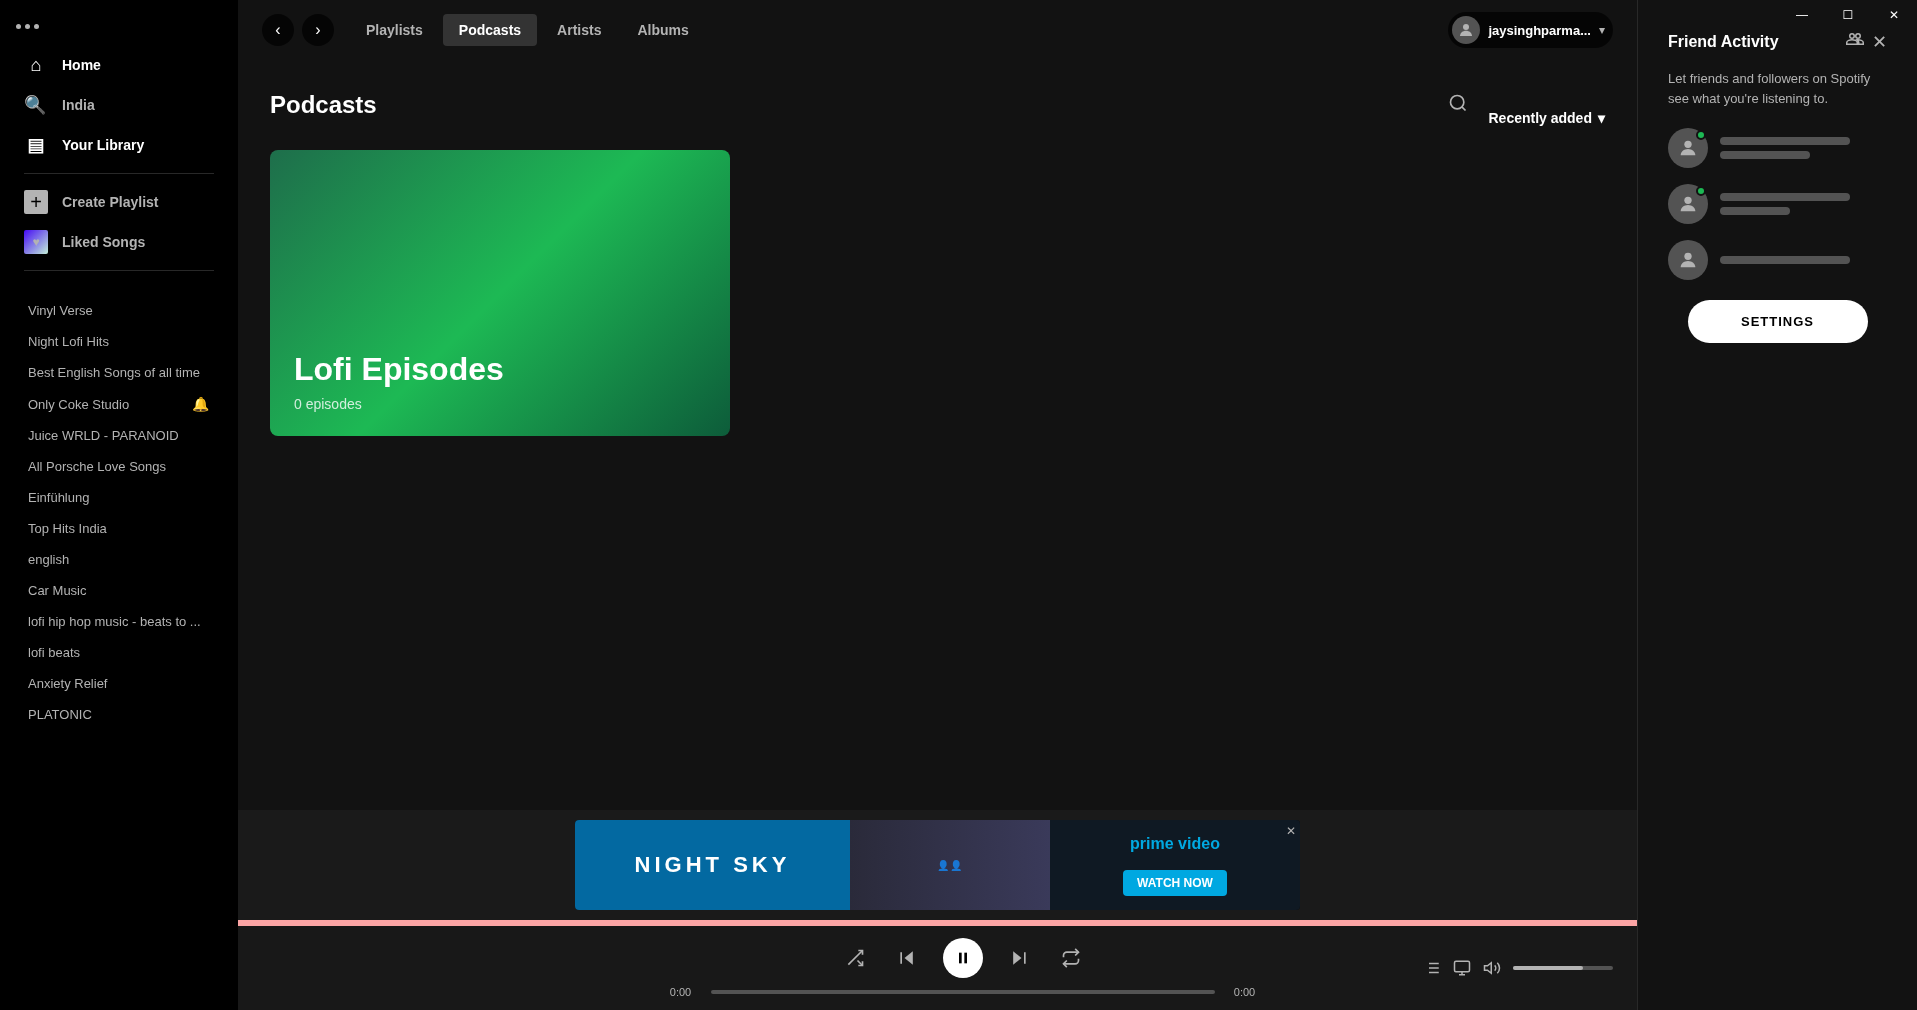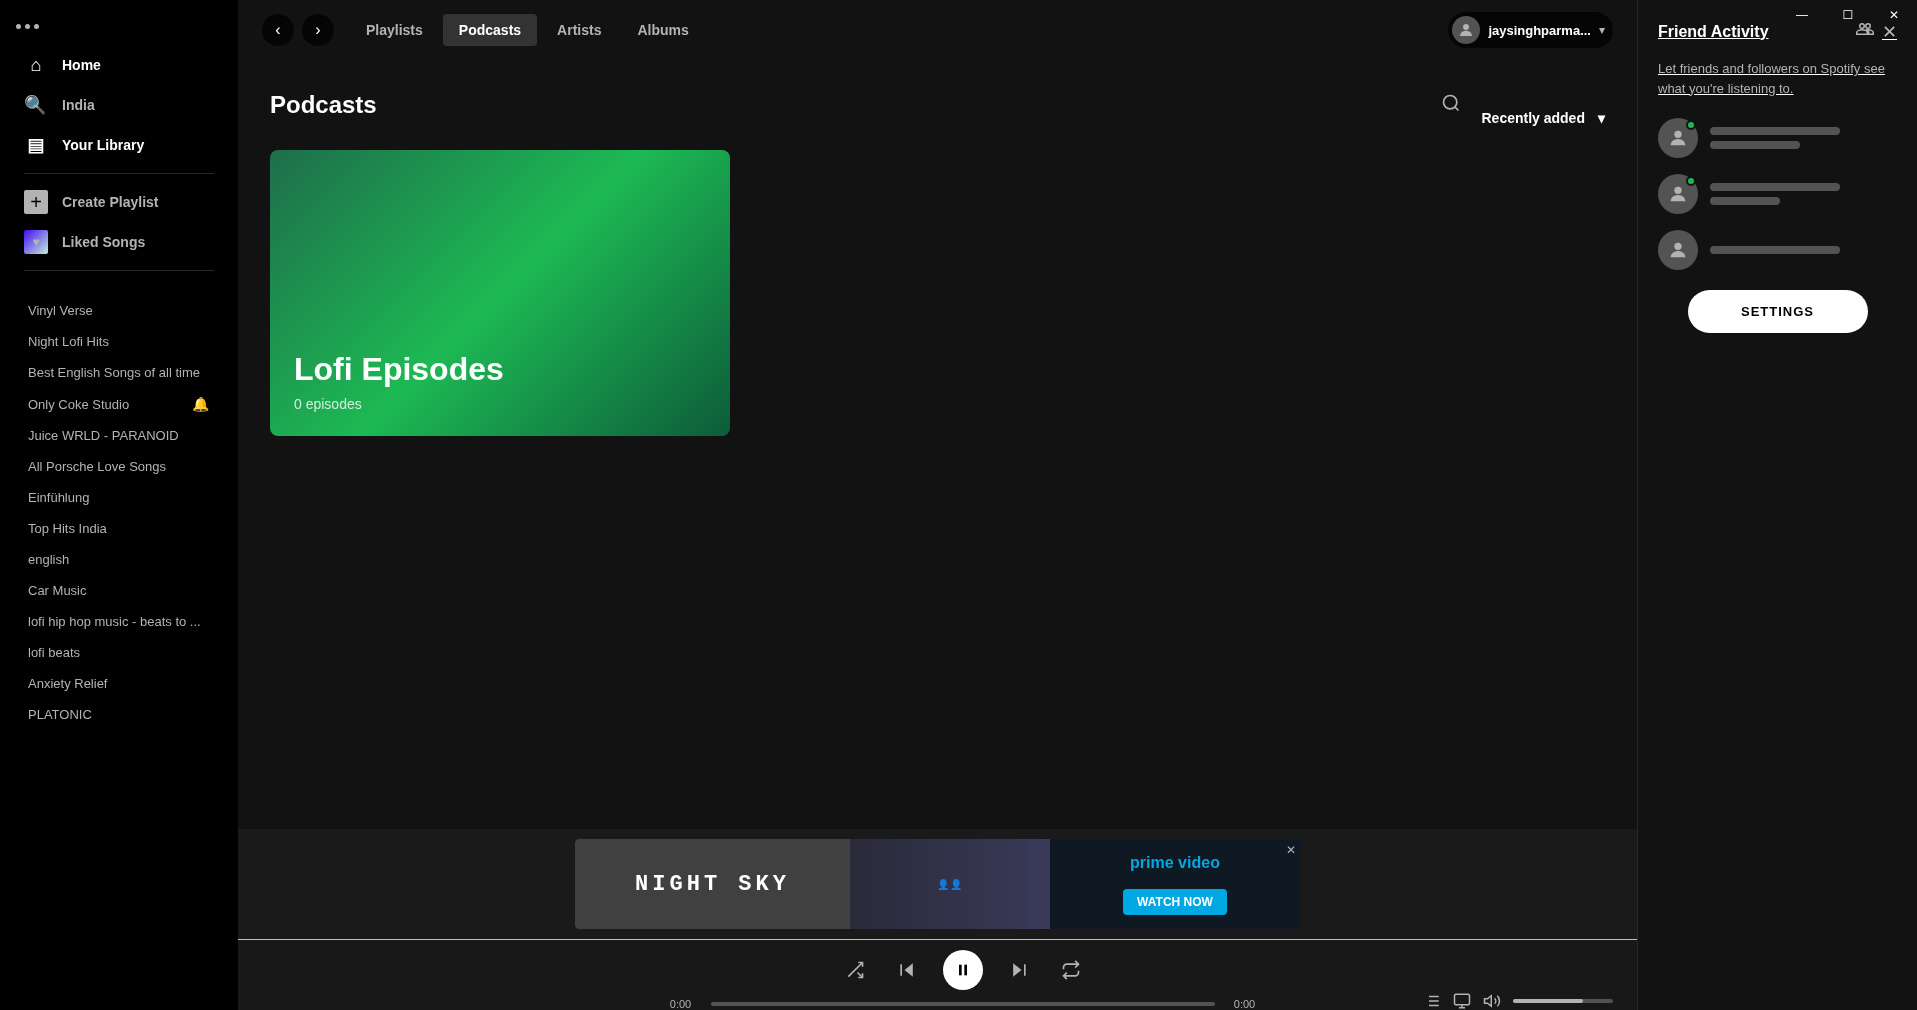--- a/index.html
+++ b/index.html
@@ -258,21 +258,21 @@
       border: none;
       color: #b3b3b3;
       cursor: pointer;
       font-size: 20px;
       padding: 4px;
     }
 
     .sort-dropdown {
       display: flex;
       align-items: center;
-      gap: 13px;
+      gap: 6px;
       cursor: pointer;
       font-size: 14px;
       font-weight: 600;
       color: #fff;
       margin-top: 26px;
     }
 
     .podcast-grid {
       display: flex;
       flex-wrap: wrap;
@@ -378,27 +378,26 @@
       background: #0a0a0a;
       border-radius: 4px;
       display: flex;
       align-items: center;
       overflow: hidden;
       position: relative;
     }
 
     .ad-left {
       flex: 1;
-      background: #404040;
+      background: #0369a1;
       height: 100%;
       display: flex;
       align-items: center;
       justify-content: center;
       padding: 8px 16px;
-      font-family: Liberation Mono, monospace;
     }
 
     .ad-night-sky-text {
       font-size: 22px;
       font-weight: 700;
       letter-spacing: 4px;
       color: #fff;
     }
 
     .ad-person-silhouette {
@@ -455,25 +454,25 @@
       right: 4px;
       background: none;
       border: none;
       color: #b3b3b3;
       cursor: pointer;
       font-size: 12px;
     }
 
     
     .player-bar {
-      height: 71px;
+      height: 90px;
       background: #181818;
-      border-top: 1px solid #fca5a5;
-      display: flex;
-      align-items: flex-end;
+      border-top: 6px solid #fca5a5;
+      display: flex;
+      align-items: center;
       padding: 0 24px;
       flex-shrink: 0;
     }
 
     .player-controls {
       flex: 1;
       display: flex;
       flex-direction: column;
       align-items: center;
       gap: 8px;
@@ -567,23 +566,22 @@
       border-radius: 2px;
     }
 
     
     .friend-activity-panel {
       width: 280px;
       background: #121212;
       border-left: 1px solid #282828;
       display: flex;
       flex-direction: column;
-      padding: 20px;
+      padding: 30px;
       flex-shrink: 0;
-      text-decoration: underline;
     }
 
     .panel-header {
       display: flex;
       align-items: center;
       justify-content: space-between;
       margin-bottom: 16px;
     }
 
     .panel-title {

